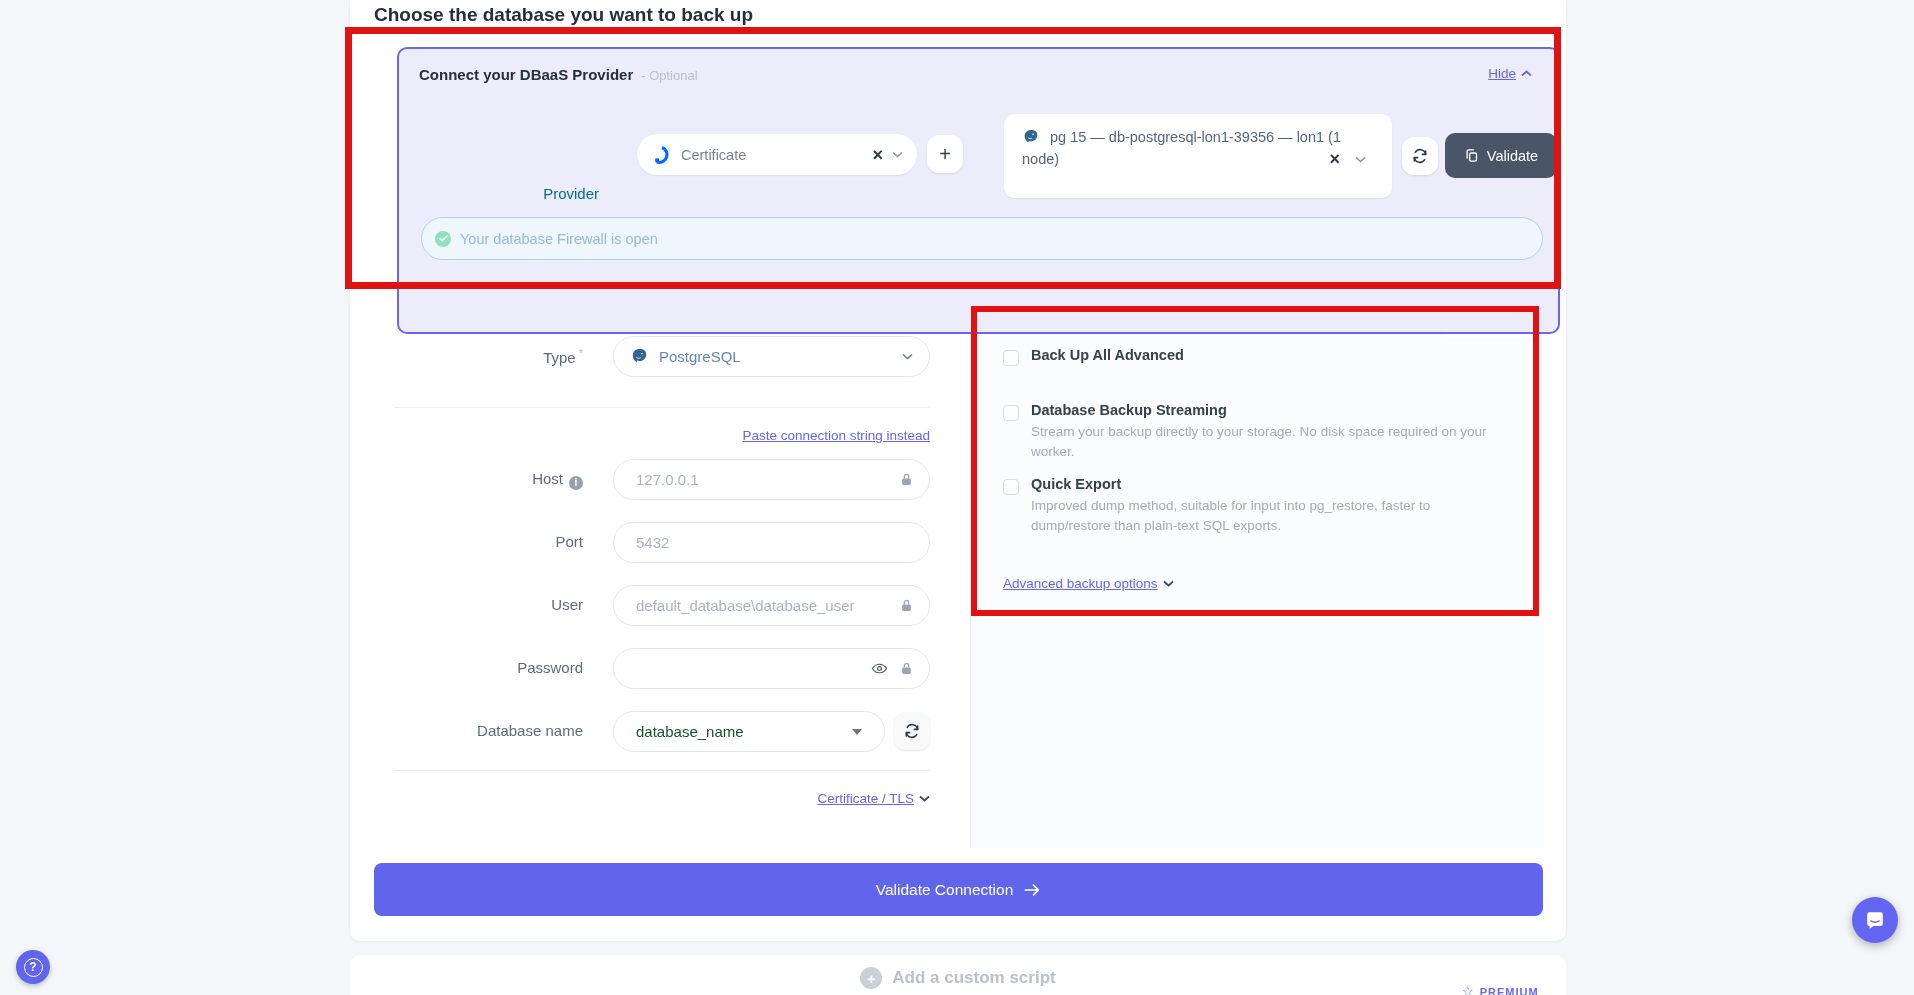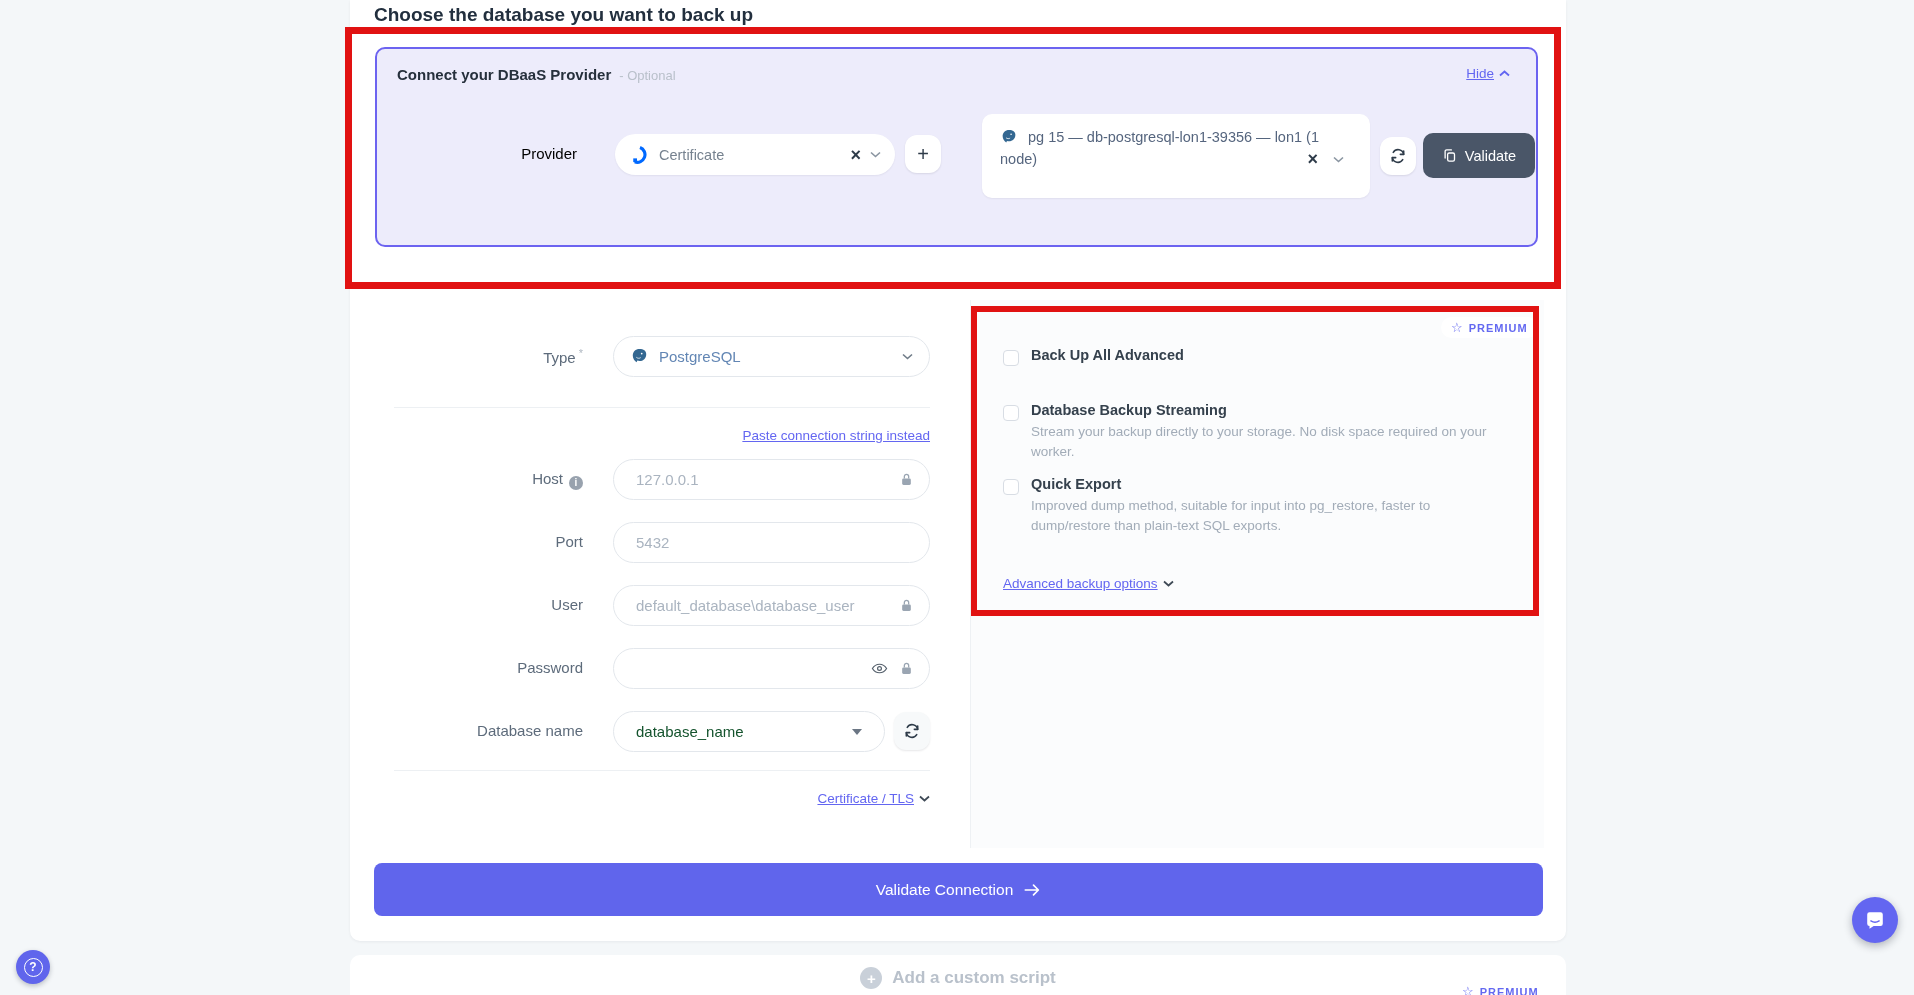--- a/index.html
+++ b/index.html
@@ -16,27 +16,27 @@
   .card-bottom { left:350px; top:955px; width:1216px; height:40px; background:#fff;
     border-radius:10px 10px 0 0; }
 
   .heading { left:374px; top:4px; font-size:19px; font-weight:700; color:#222f3e; }
 
   
   .annotation { border:7px solid #e11212; z-index:6; pointer-events:none; }
   .annotation-2 { border-width:6px; }
 
   
-  .dbaas-panel { left:375px; top:47px; width:1163px; height:200px;
+  .dbaas-panel { left:397px; top:47px; width:1163px; height:287px;
     background:#edecfb; border:2px solid #6c63f0; border-radius:10px; z-index:2; }
   .panel-title { left:20px; top:17px; font-size:15px; font-weight:700; color:#26303c; }
   .panel-optional { margin-left:8px; font-size:13px; font-weight:400; color:#b9c0ca; }
   .hide-link { right:26px; top:17px; font-size:13.5px; color:#6366f1; text-decoration:underline;
     display:flex; align-items:center; gap:5px; cursor:pointer; }
-  .field-label { font-size:15px; color:#000000; }
+  .field-label { font-size:15px; color:#0369a1;margin-top:40px; }
 
   .pill-select { background:#fff; border-radius:21px; display:flex; align-items:center;
     padding:0 14px 0 16px; box-shadow:0 1px 2px rgba(16,24,40,.06); }
   .sel-text { margin-left:10px; font-size:14.5px; color:#76828f; flex:1; }
   .x-clear { font-size:18px; font-weight:700; color:#2e3b49; line-height:1; cursor:pointer; }
   .icon-btn { background:#fff; border:none; border-radius:12px; display:flex; align-items:center;
     justify-content:center; box-shadow:0 1px 2px rgba(16,24,40,.1); cursor:pointer; color:#2e3b49; }
 
   .db-select { left:605px; top:65px; width:388px; height:84px; background:#fff; border-radius:10px;
     padding:13px 40px 13px 18px; font-size:14.5px; color:#55657e; line-height:1.5;
@@ -188,20 +188,28 @@
     <button class="abs validate-btn">
       <span>
         <svg width="15" height="15" viewBox="0 0 24 24" fill="none" stroke="#fff" stroke-width="2.1" stroke-linecap="round">
           <rect x="9" y="8" width="11" height="13" rx="2.5"></rect>
             <path d="M5 16V5.5A2.5 2.5 0 0 1 7.5 3H15"></path>
         </svg>
       </span>
       <span>Validate</span>
     </button>
 
+    <div class="abs firewall-bar">
+      <span class="check-circle">
+        <svg width="9" height="7" viewBox="0 0 10 8" fill="none" stroke="#fff" stroke-width="1.8" stroke-linecap="round">
+            <path d="M1 4.2 3.6 6.6 9 1.2"></path>
+          </svg>
+      </span>
+      <span class="firewall-text">Your database Firewall is open</span>
+    </div>
   </div>
 
   <div class="abs right-panel"></div>
 
   <div class="abs annotation annotation-2" style="left:971px;top:306px;width:568px;height:310px;"></div>
 
   <div class="abs premium-badge" style="left:1441px;top:317px;">
     <span class="premium-star">☆</span>
     <span>PREMIUM</span>
   </div>

